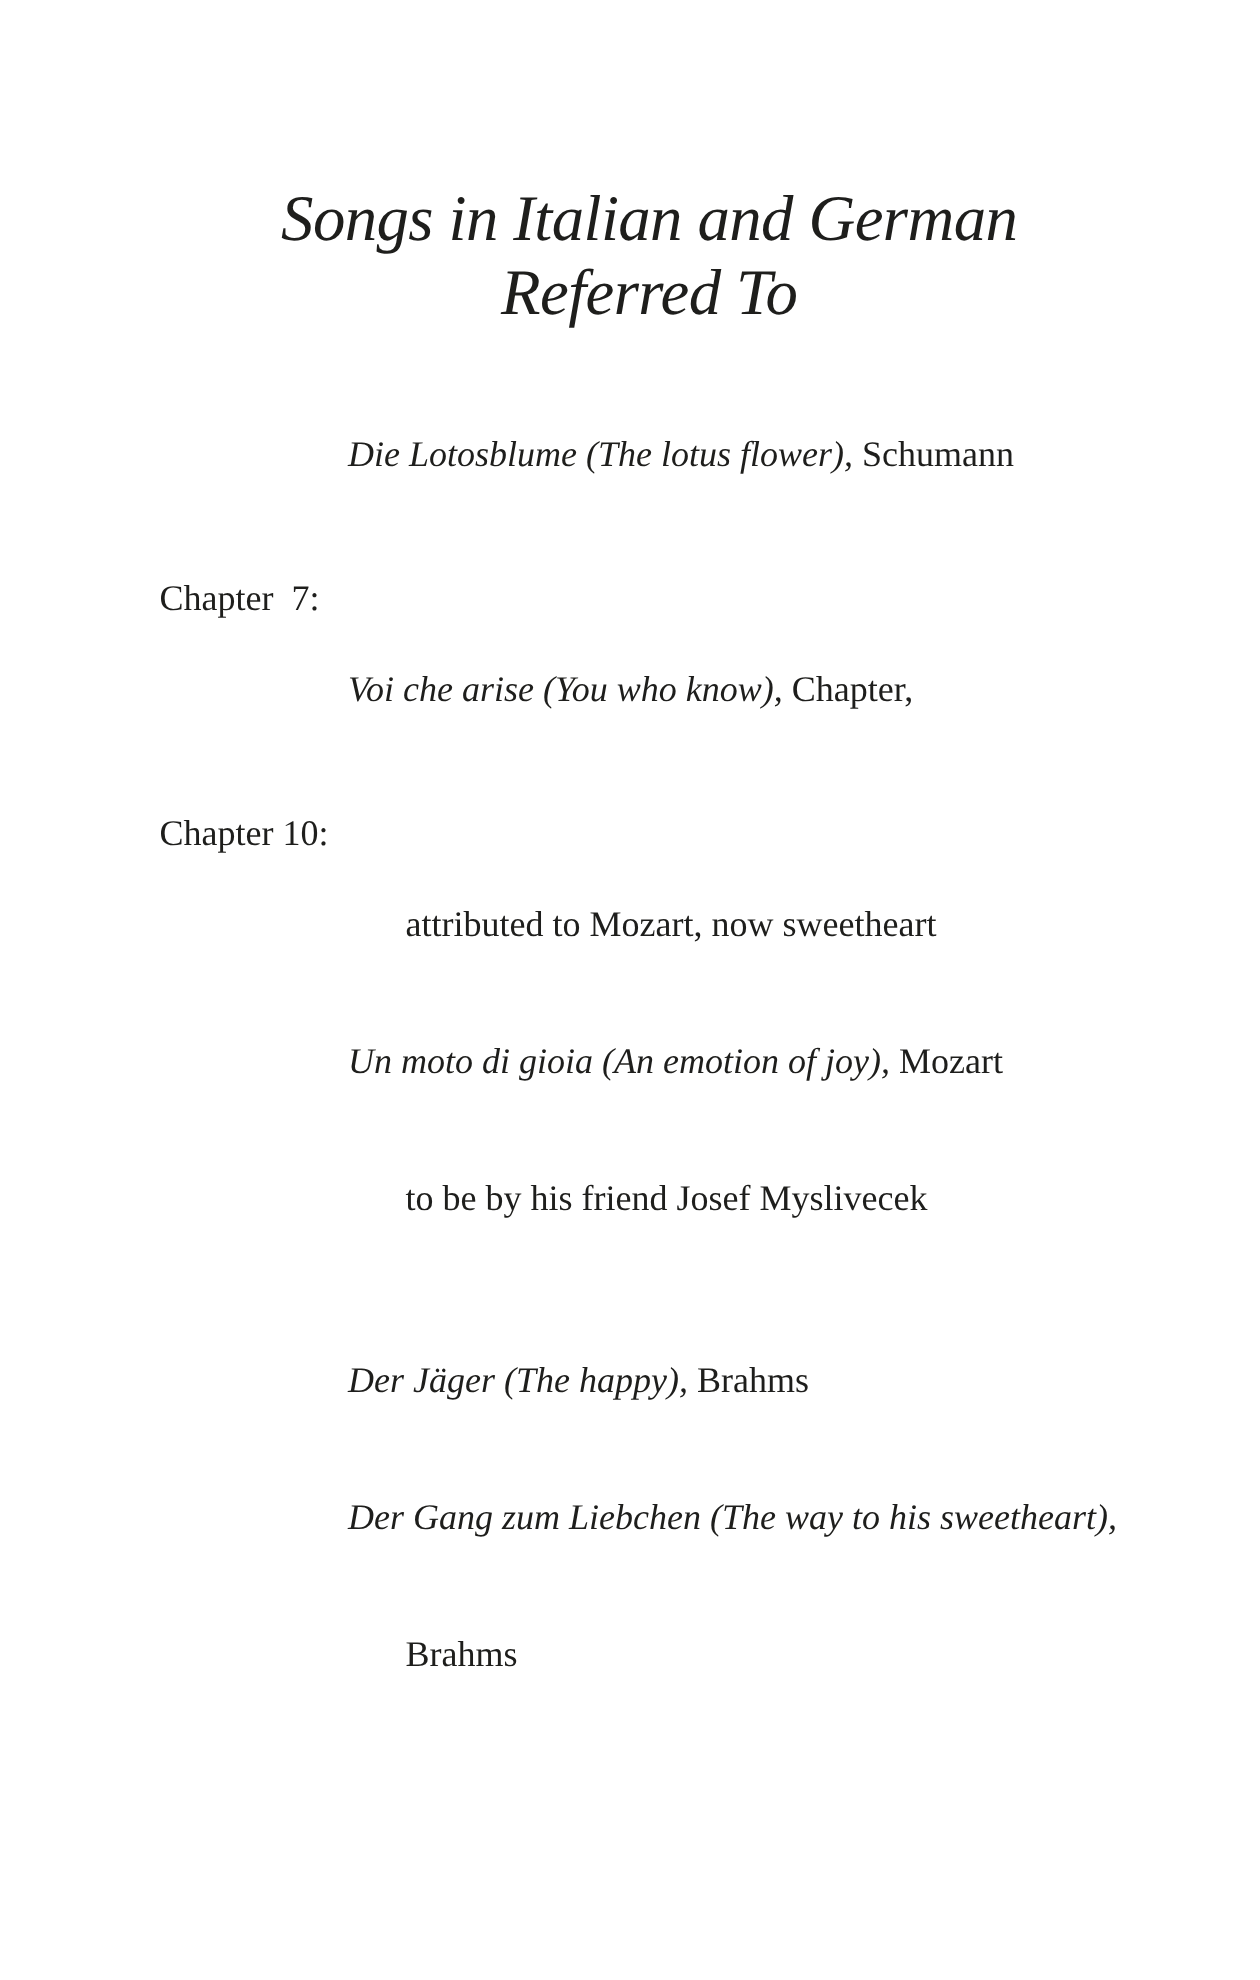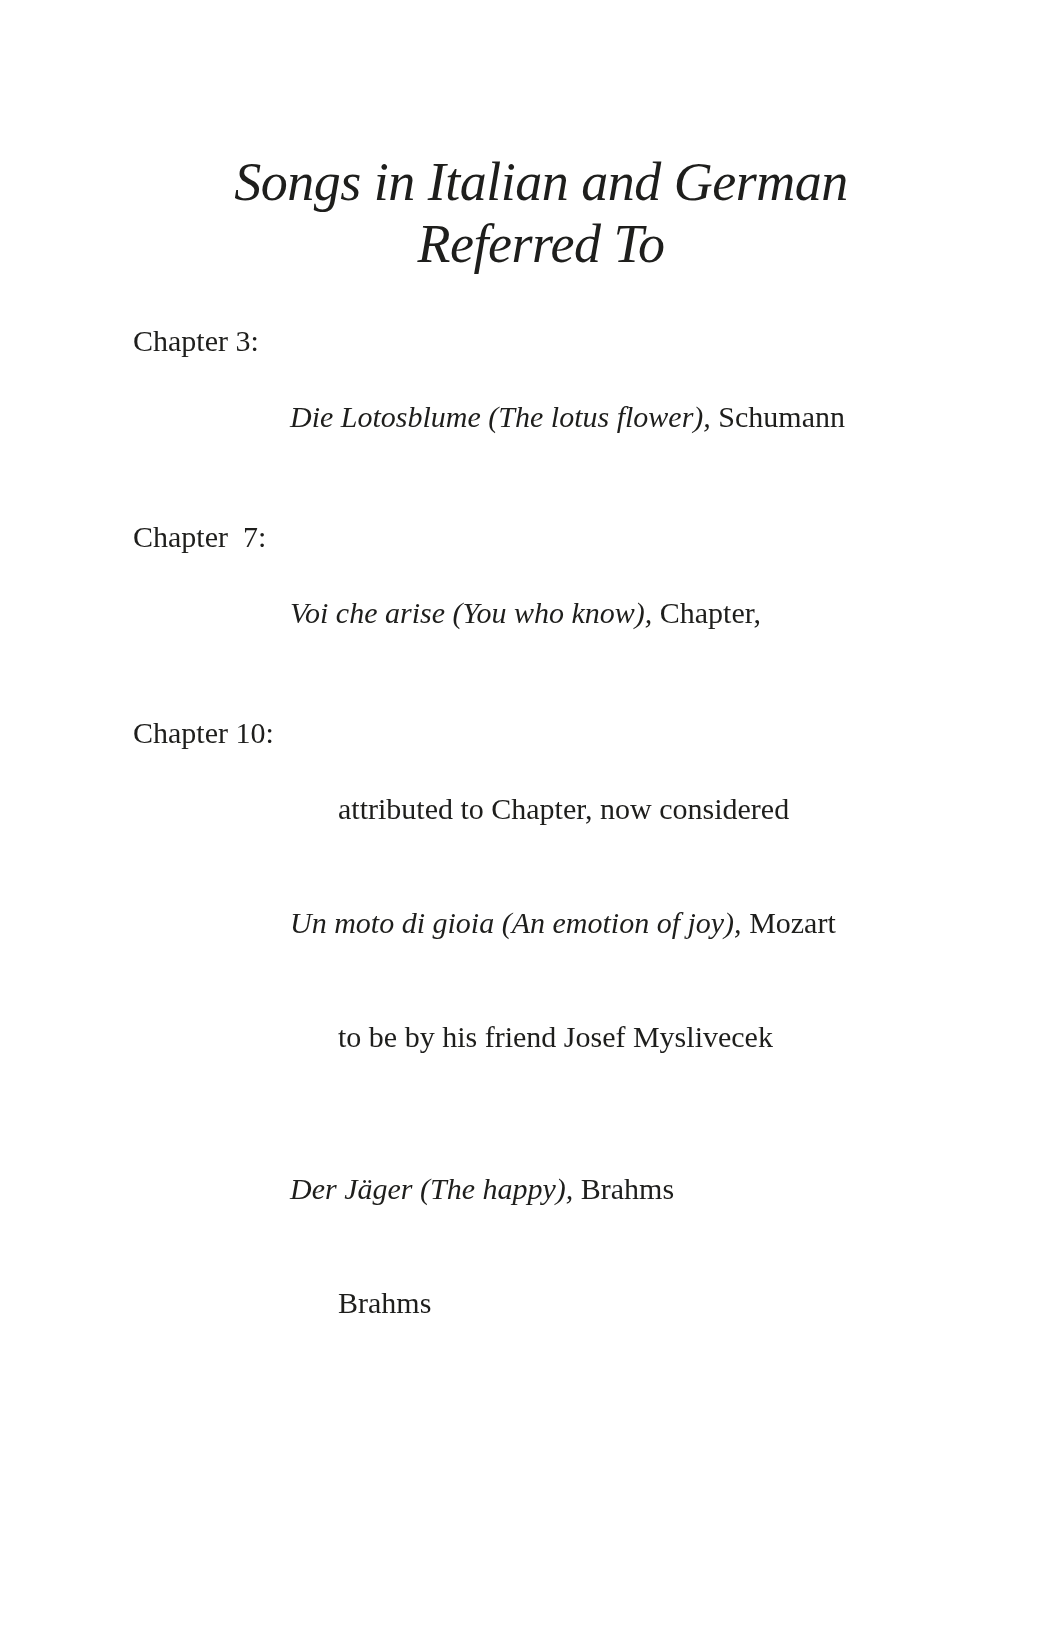--- a/index.html
+++ b/index.html
@@ -44,48 +44,50 @@
 <div class="page">
 
   <h1 class="title">
     <div>Songs in Italian and German</div>
     <div>Referred To</div>
   </h1>
 
   <div class="chapters">
 
     <div class="chapter">
-      <div class="line chapter-heading">Chapter 3:</div>
       <div class="line indent-1">
         <span class="italic">Die Lotosblume (The lotus flower),</span><span> Schumann</span>
       </div>
     </div>
 
     <div class="chapter">
       <div class="line chapter-heading">Chapter  7:</div>
       <div class="line indent-1">
         <span class="italic">Voi che arise (You who know),</span><span> Chapter,</span>
       </div>
     </div>
 
     <div class="chapter">
       <div class="line chapter-heading">Chapter 10:</div>
       <div class="line indent-2">
-        <span>attributed to Chapter, now considered</span>
+        <span>attributed to Mozart, now sweetheart</span>
       </div>
       <div class="line indent-1">
         <span class="italic">Un moto di gioia (An emotion of joy),</span><span> Mozart</span>
       </div>
       <div class="line indent-2">
         <span>to be by his friend Josef Myslivecek</span>
       </div>
       <div class="blank-line"></div>
       <div class="line indent-1">
         <span class="italic">Der Jäger (The happy),</span><span> Brahms</span>
       </div>
+      <div class="line indent-1">
+        <span class="italic">Der Gang zum Liebchen (The way to his sweetheart),</span>
+      </div>
       <div class="line indent-2">
         <span>Brahms</span>
       </div>
 
     </div>
 
   </div>
 </div>
 
 </body></html>

